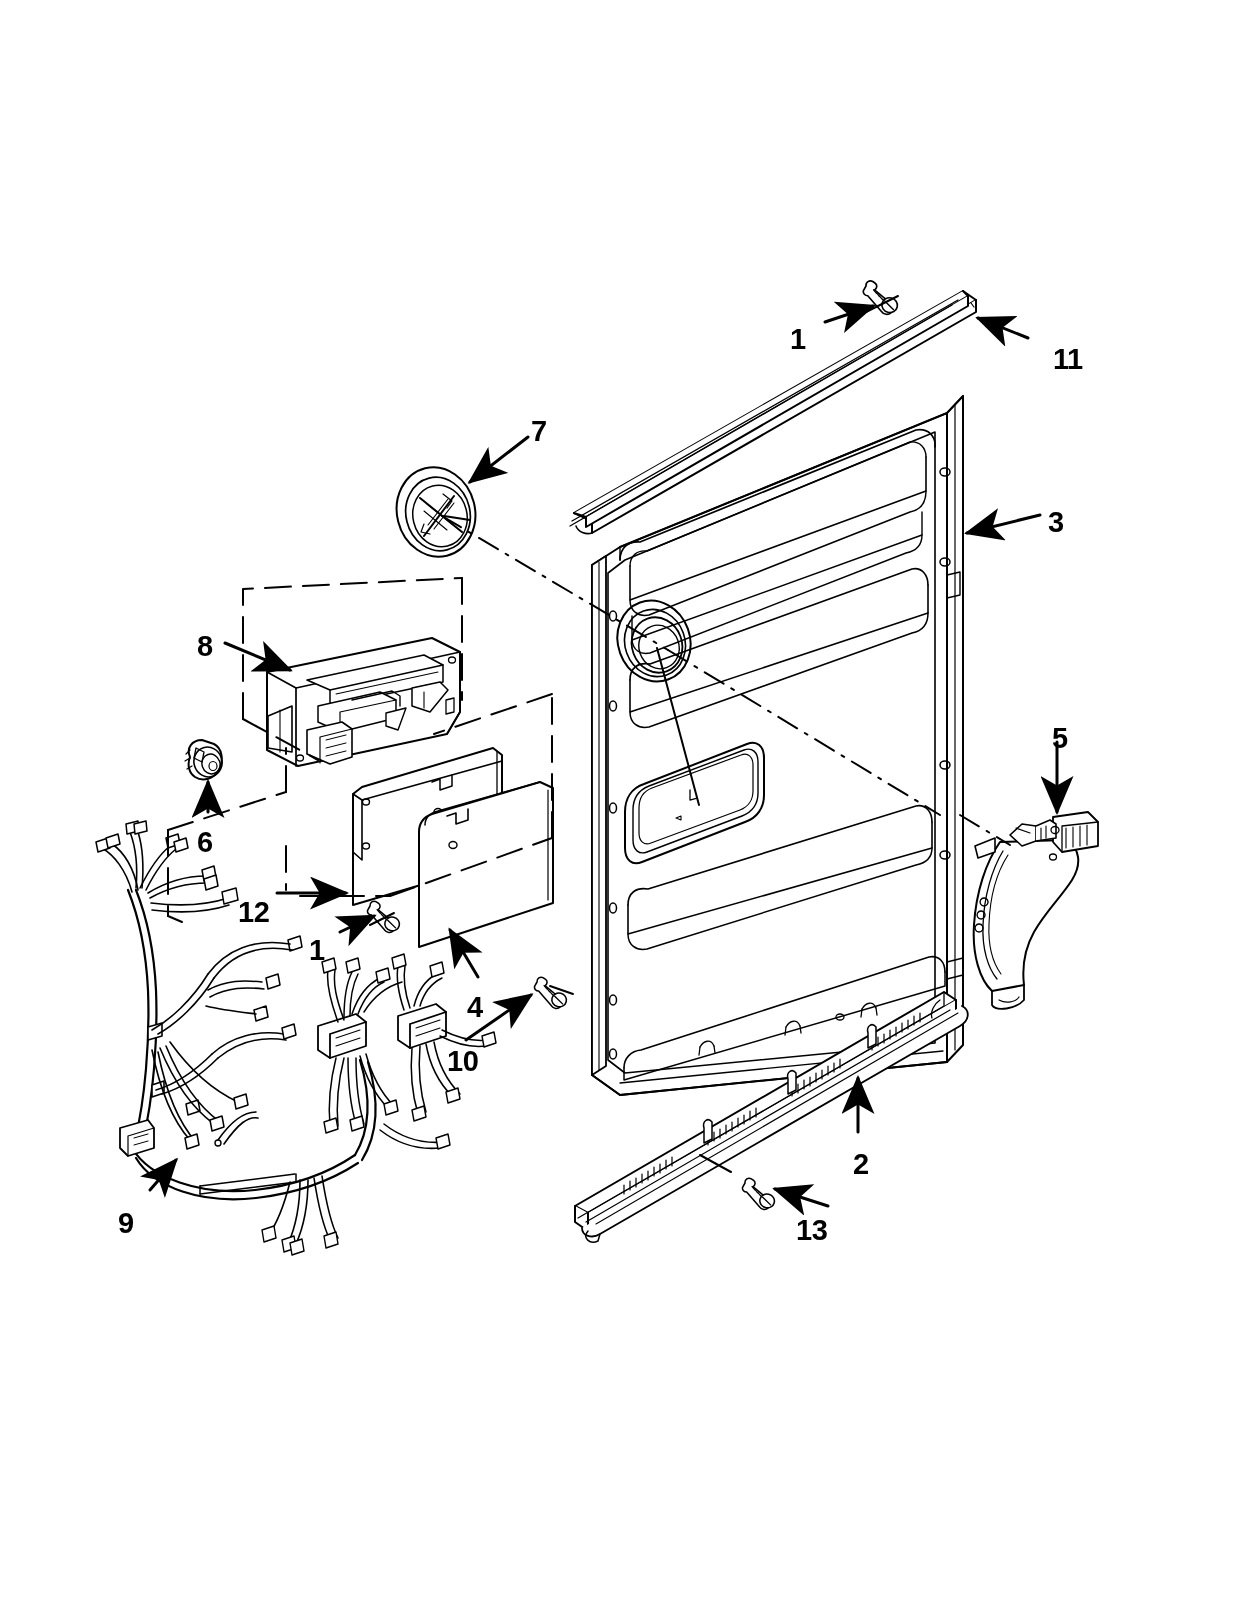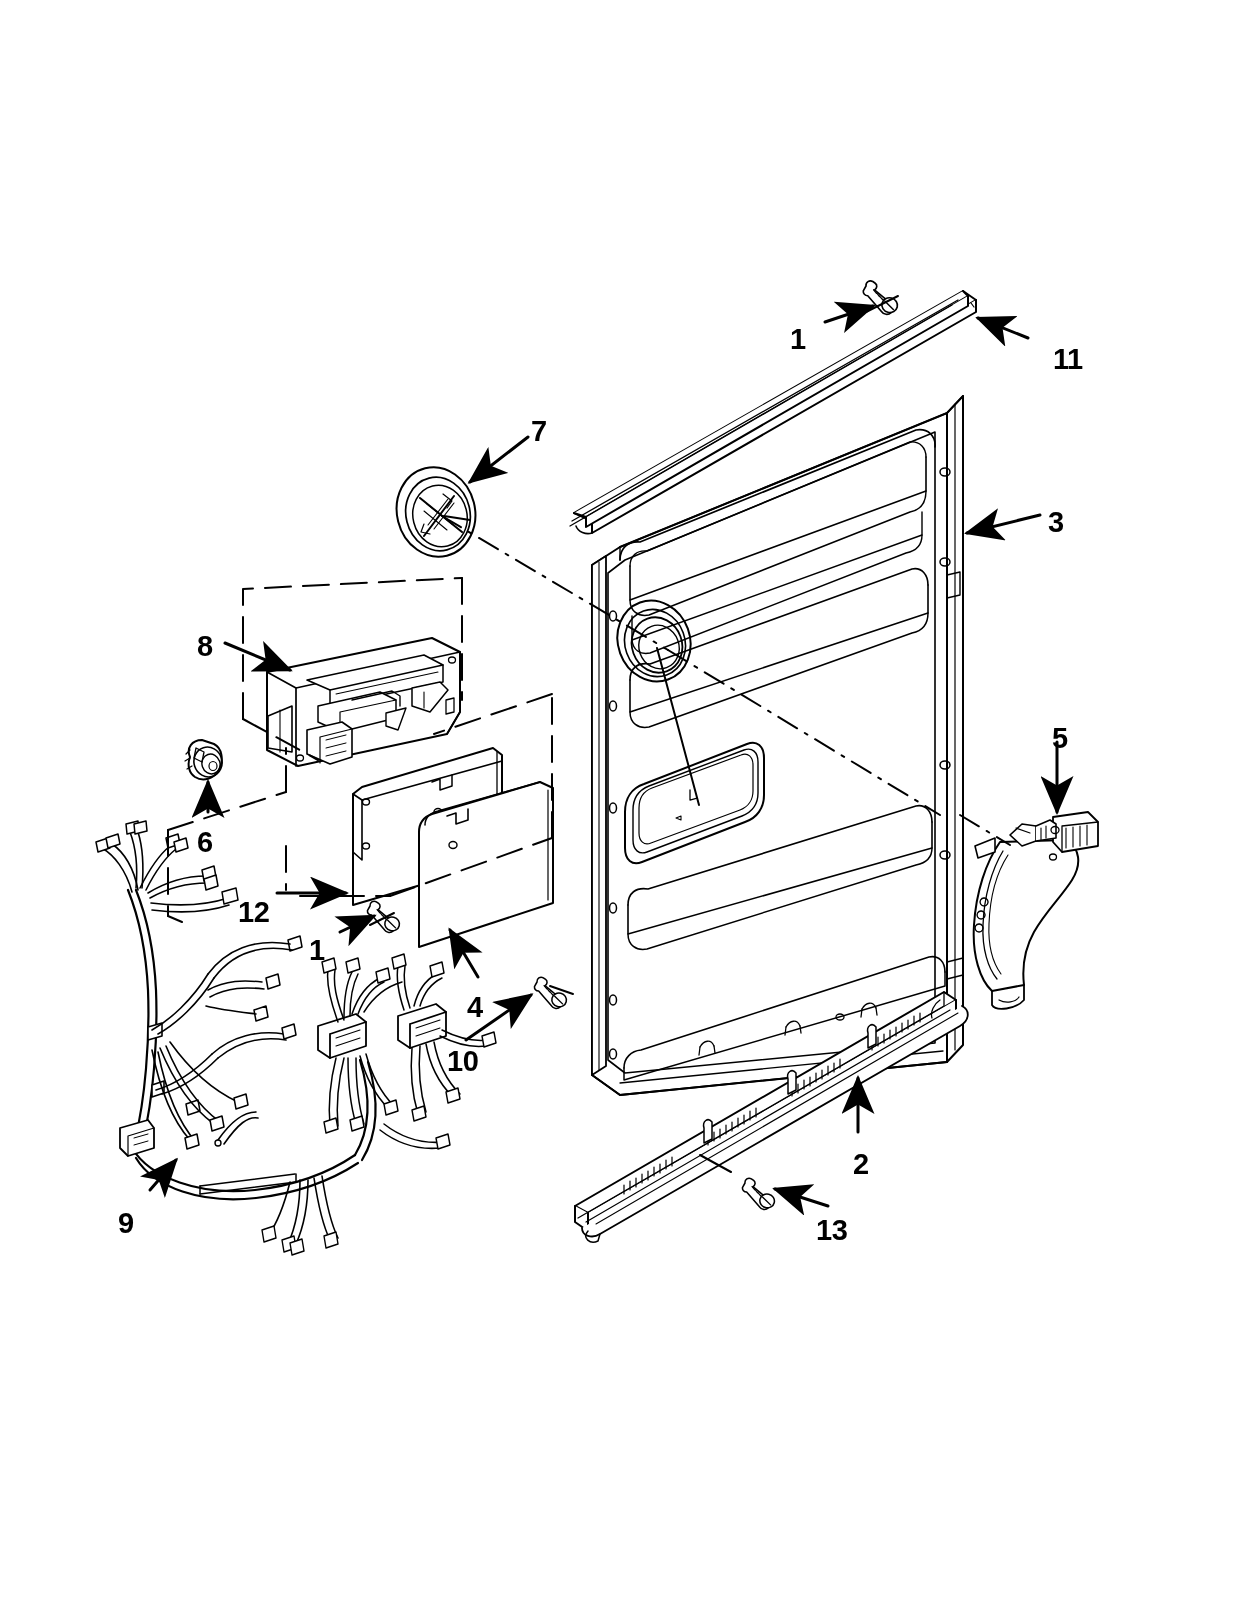--- a/index.html
+++ b/index.html
@@ -496,15 +496,15 @@
 <div class="callout" style="left:1048px;top:508px;">3</div>
 <div class="callout" style="left:197px;top:632px;">8</div>
 <div class="callout" style="left:1052px;top:724px;">5</div>
 <div class="callout" style="left:197px;top:828px;">6</div>
 <div class="callout" style="left:238px;top:898px;">12</div>
 <div class="callout" style="left:309px;top:936px;">1</div>
 <div class="callout" style="left:467px;top:993px;">4</div>
 <div class="callout" style="left:431px;top:1047px;padding-left:16px;">10</div>
 <div class="callout" style="left:118px;top:1209px;">9</div>
 <div class="callout" style="left:853px;top:1150px;">2</div>
-<div class="callout" style="left:816px;top:1216px;">13</div>
+<div class="callout" style="left:796px;top:1216px;">13</div>
 
 </div>
 
 </body></html>

